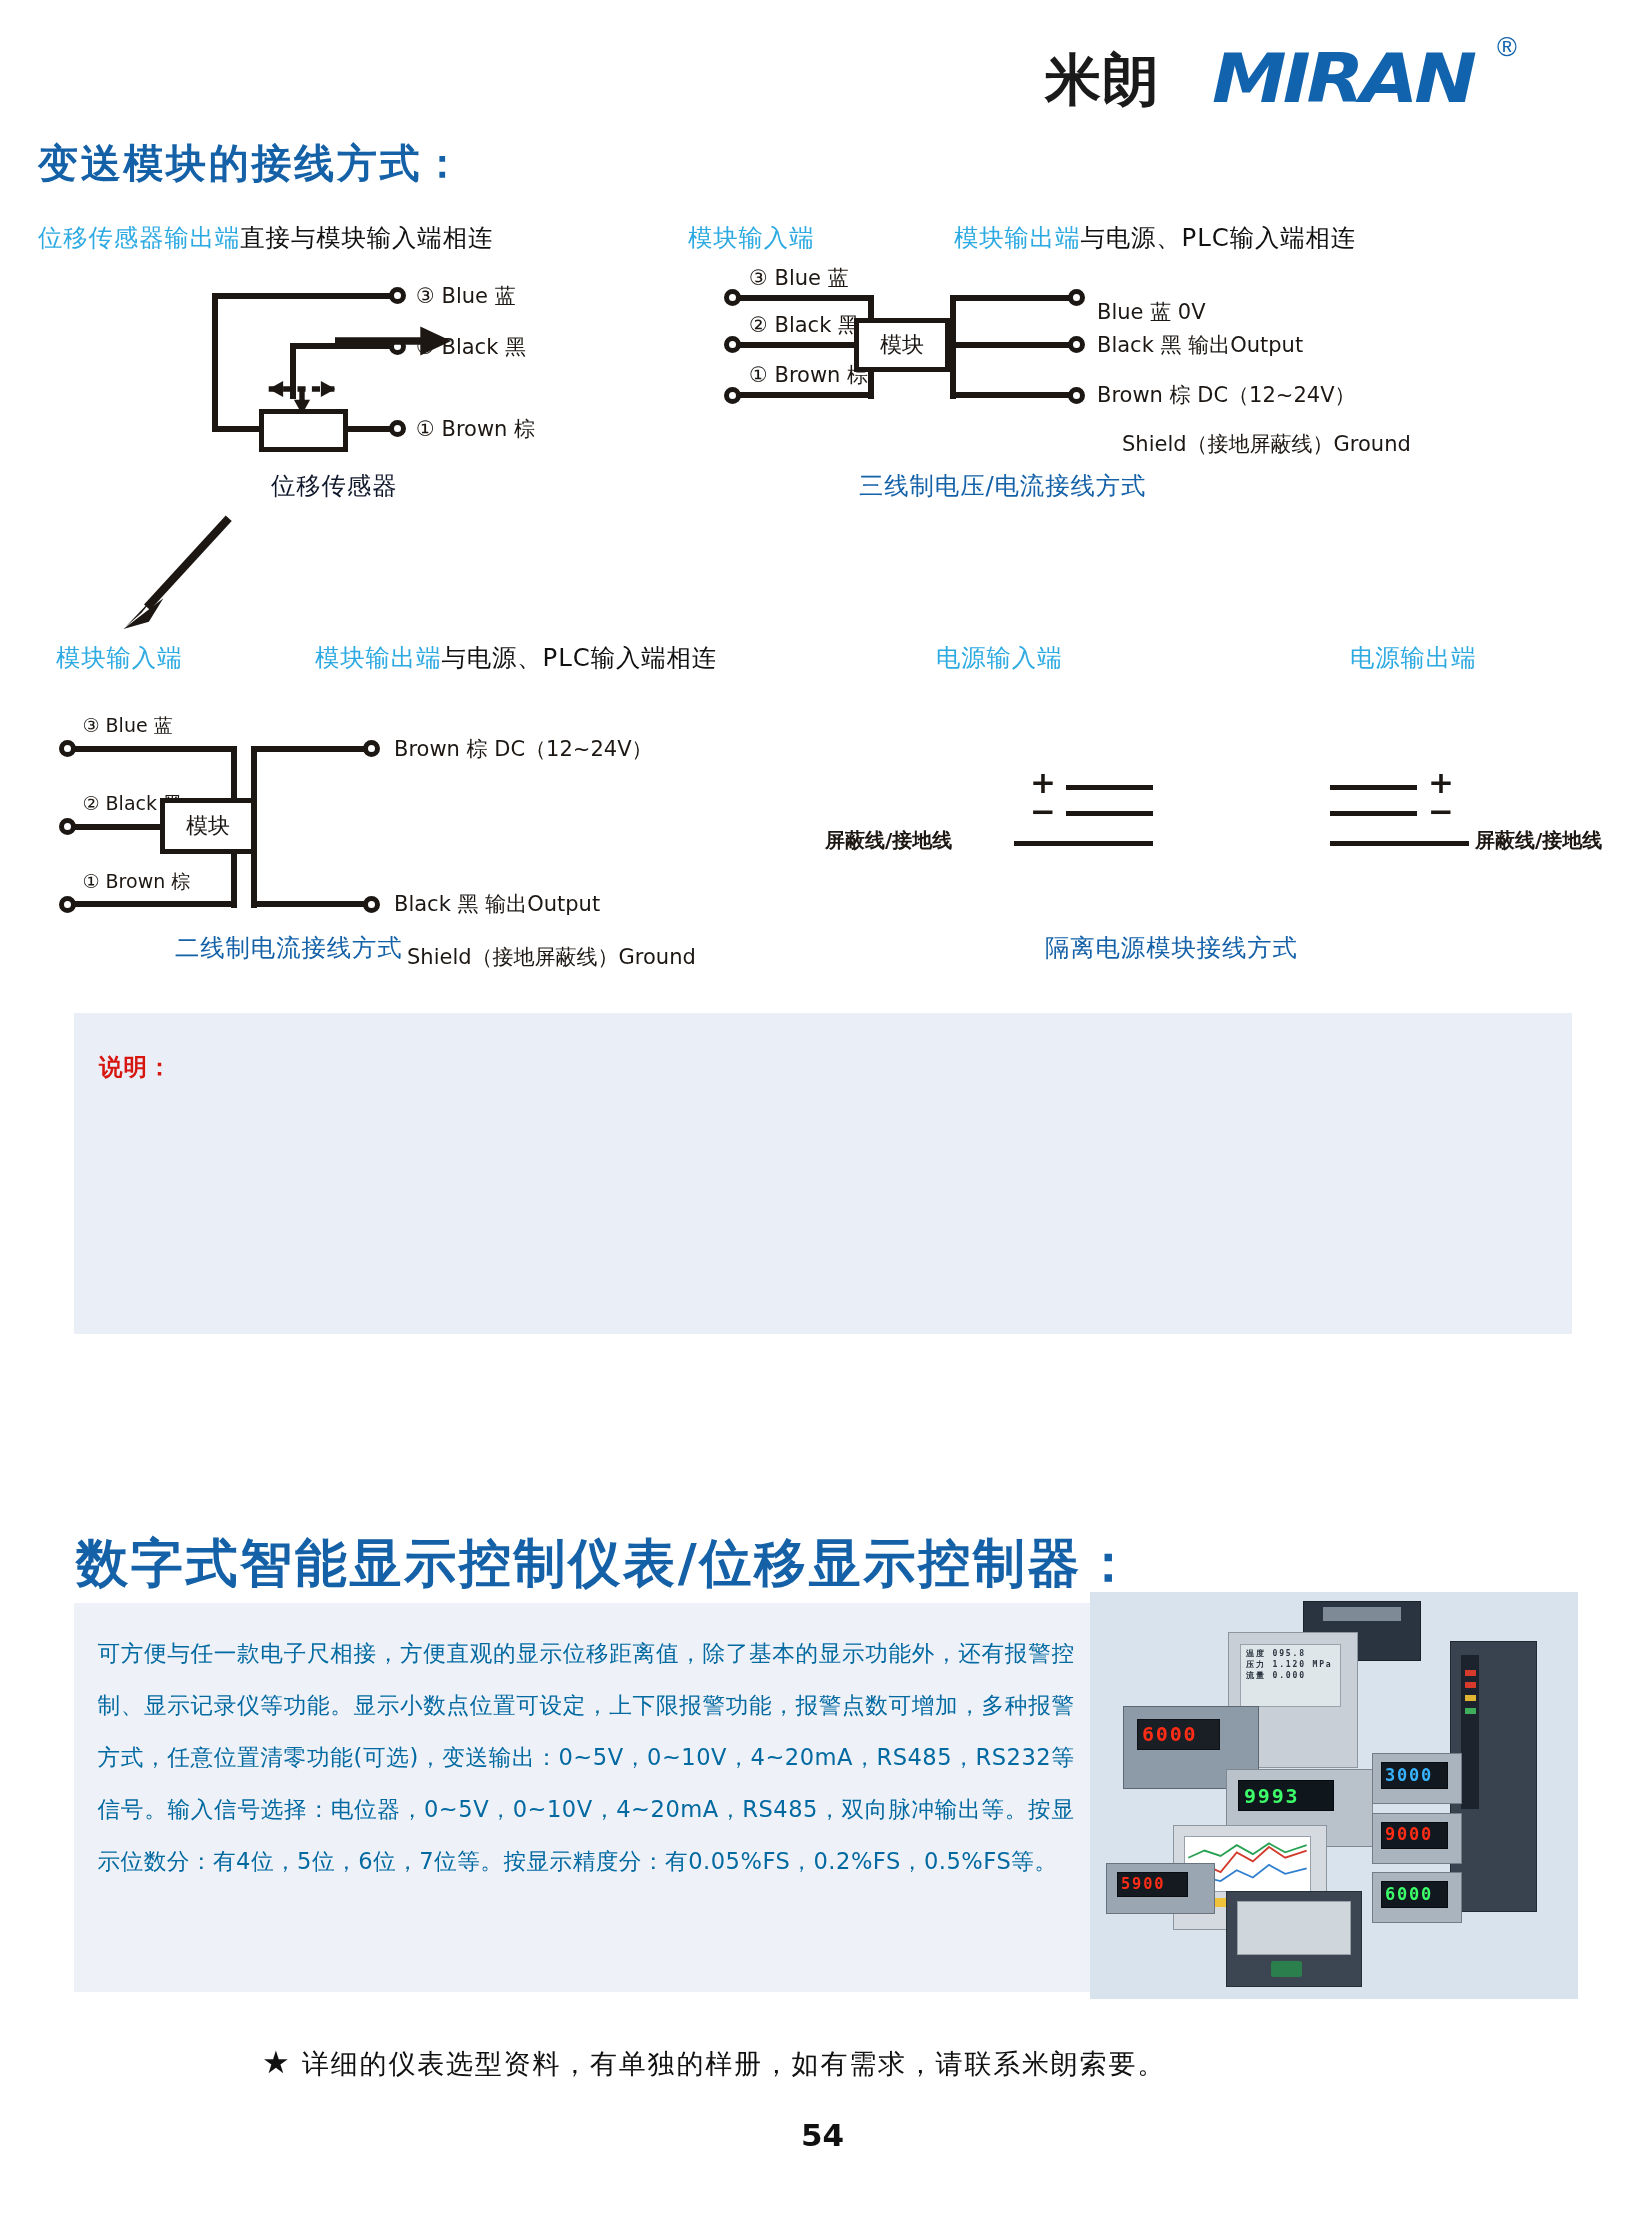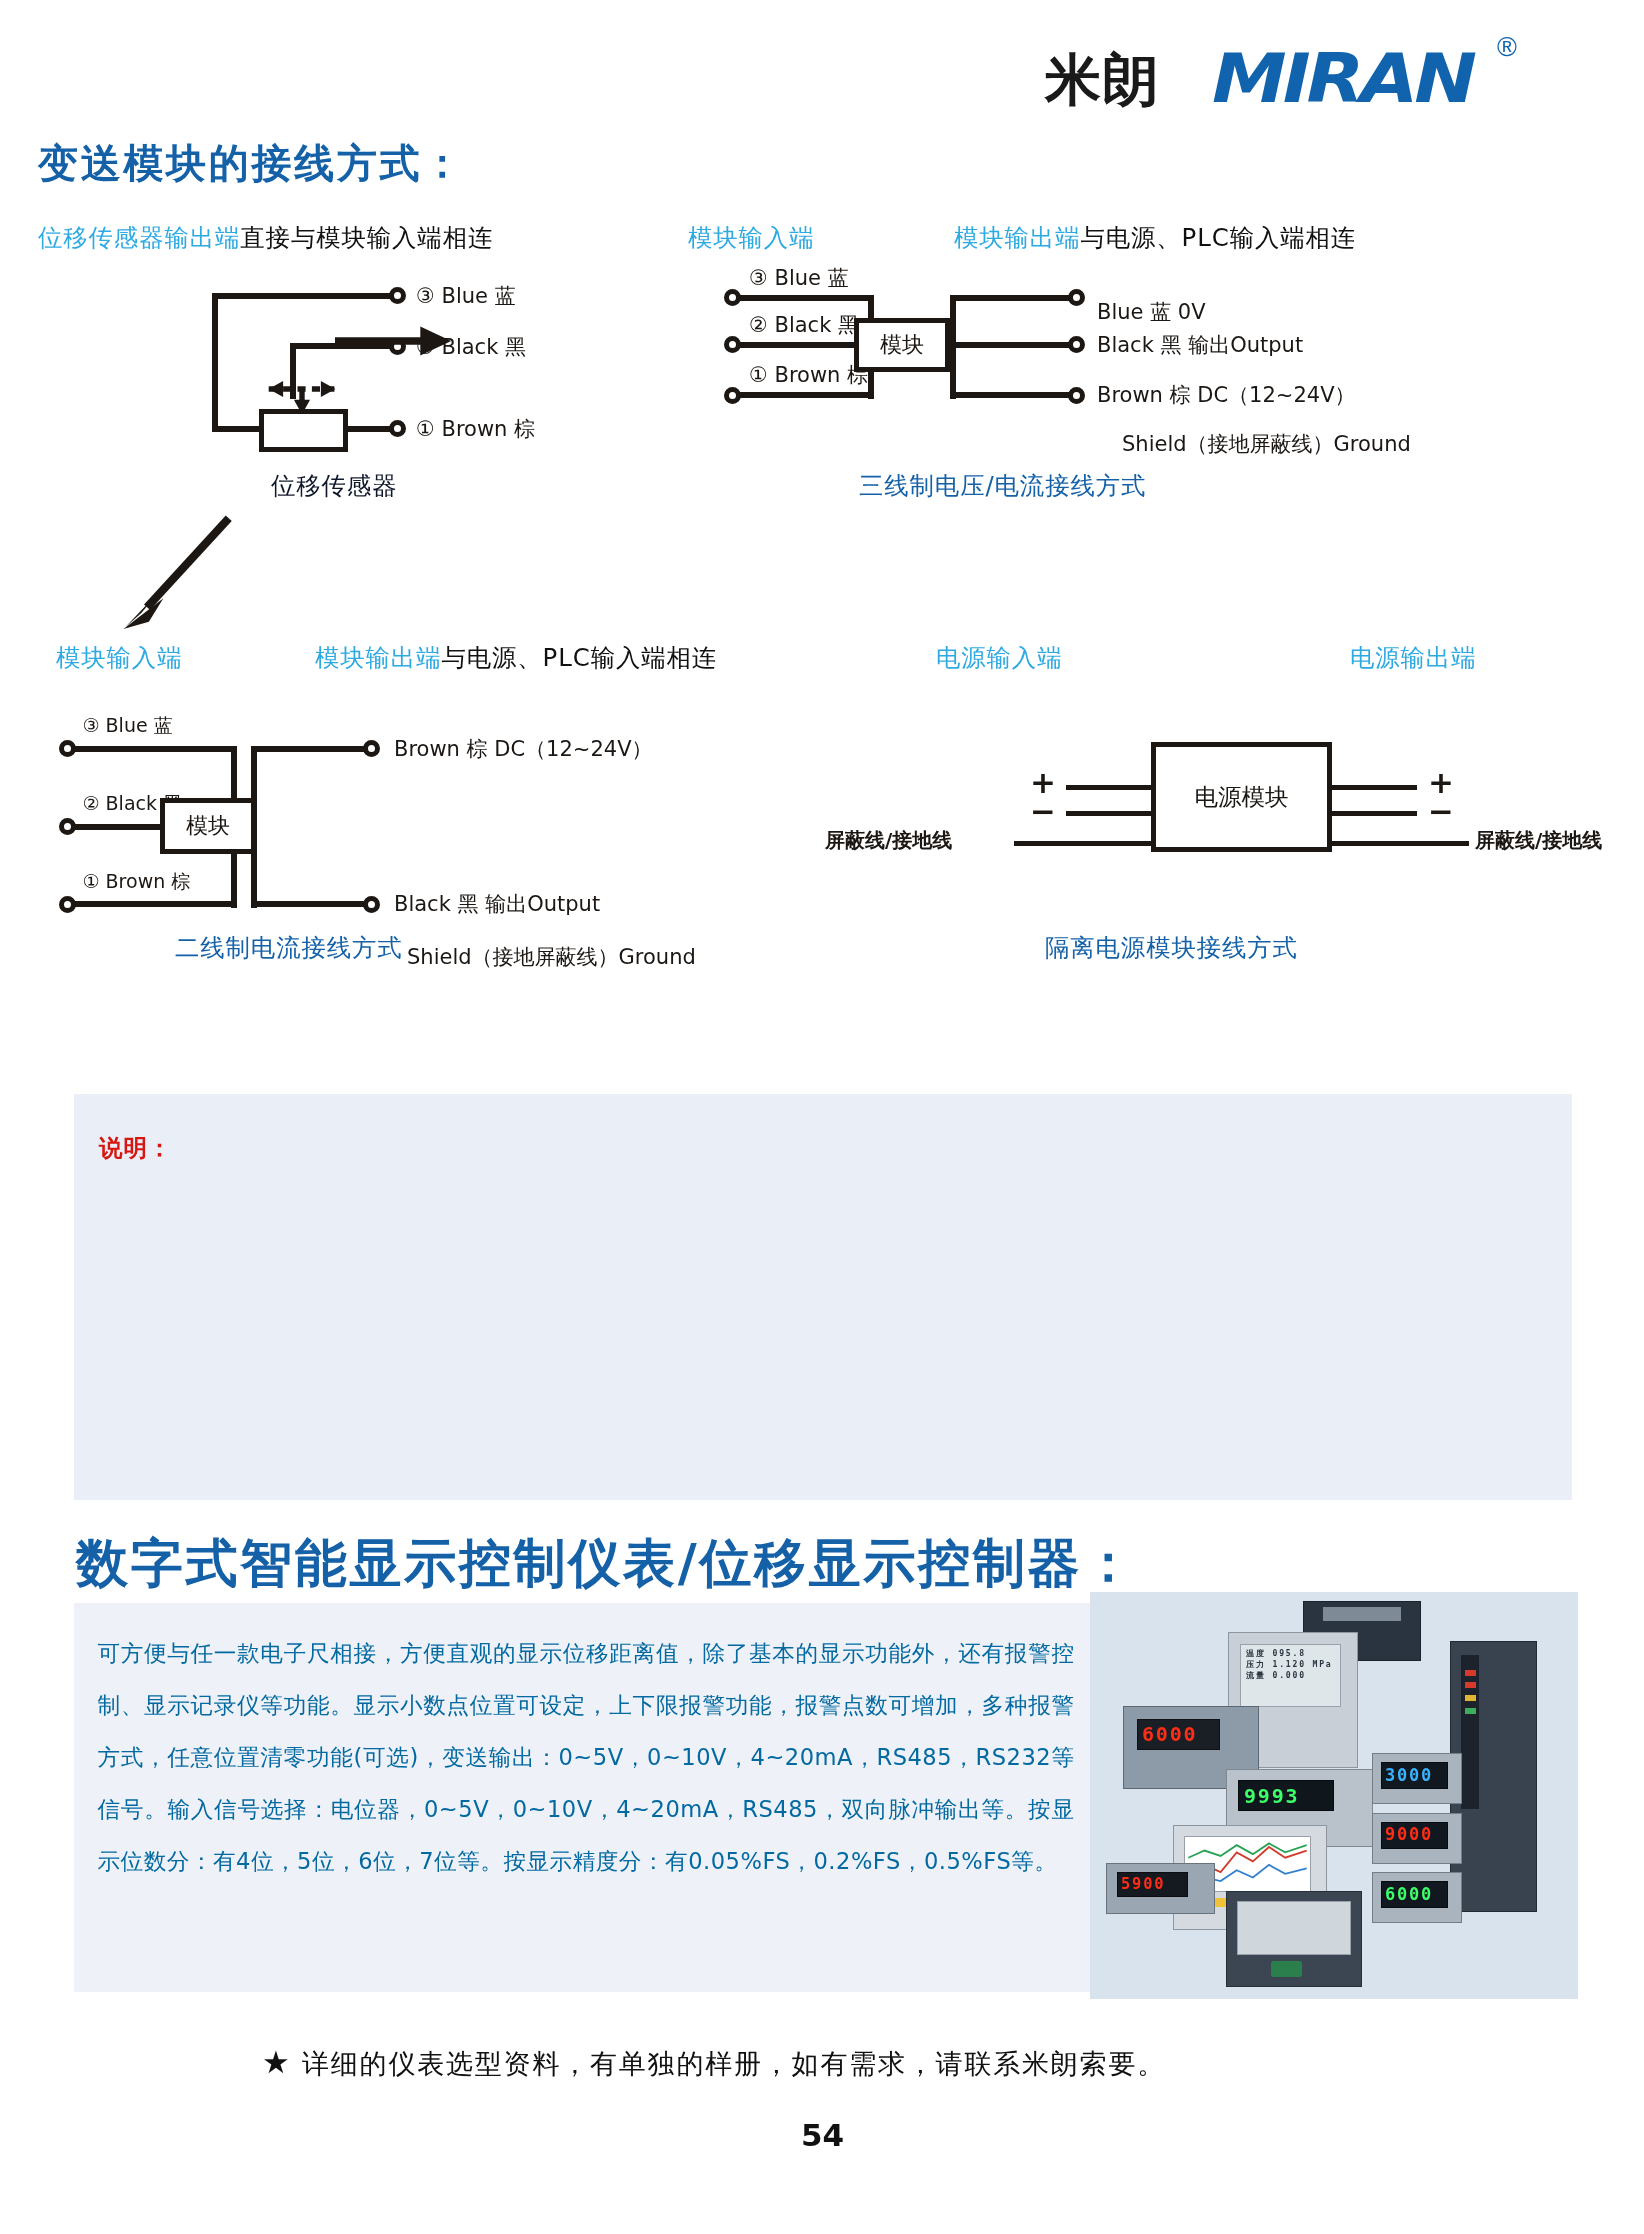--- a/index.html
+++ b/index.html
@@ -56,21 +56,21 @@
   }
   .lbl-sm{font-size:19px;}
   .modbox{
     position:absolute;border:5.4px solid #1c1713;background:#fff;box-sizing:border-box;
     display:flex;align-items:center;justify-content:center;
     font-size:22px;color:#1c1713;font-family:"DejaVu Sans",sans-serif;
   }
 
   
   #note{
-    left:74px;top:1094px;width:1498px;height:406px;background:#eaeff7;
+    left:74px;top:1013px;width:1498px;height:321px;background:#eaeff7;
   }
   #note .title{
     position:absolute;left:25px;top:38px;font-size:23.5px;color:#d6160f;font-weight:bold;
     font-family:"DejaVu Sans",sans-serif;letter-spacing:0.9px;
   }
   #note p{
     margin:0;font-size:22.6px;color:#1b1b1b;line-height:43px;text-align:justify;
     font-family:"DejaVu Sans",sans-serif;letter-spacing:0.5px;
   }
   #note .body{position:absolute;left:25px;top:74px;width:1447px;}
@@ -253,21 +253,20 @@
 
 <div class="abs sub nw" style="left:936px;top:642px;">
   <span class="sub-blue">电源输入端</span>
 </div>
 <div class="abs sub nw" style="left:1350px;top:642px;">
   <span class="sub-blue">电源输出端</span>
 </div>
 
 <div class="abs" style="left:914px;top:733px;width:669px;height:190px;">
 
-  <div class="modbox" style="left:237px;top:9px;width:181px;height:110px;font-size:23.5px;">电源模块</div>
 
   <div class="wire" style="left:152px;top:52px;width:87px;height:4.5px;"></div>
   <div class="wire" style="left:152px;top:78px;width:87px;height:4.5px;"></div>
   <div class="wire" style="left:100px;top:108px;width:139px;height:4.5px;"></div>
 
   <div class="wire" style="left:416px;top:52px;width:87px;height:4.5px;"></div>
   <div class="wire" style="left:416px;top:78px;width:87px;height:4.5px;"></div>
   <div class="wire" style="left:416px;top:108px;width:139px;height:4.5px;"></div>
 
   <div class="lbl" style="left:116px;top:31px;font-size:31px;font-weight:bold;">+</div>

